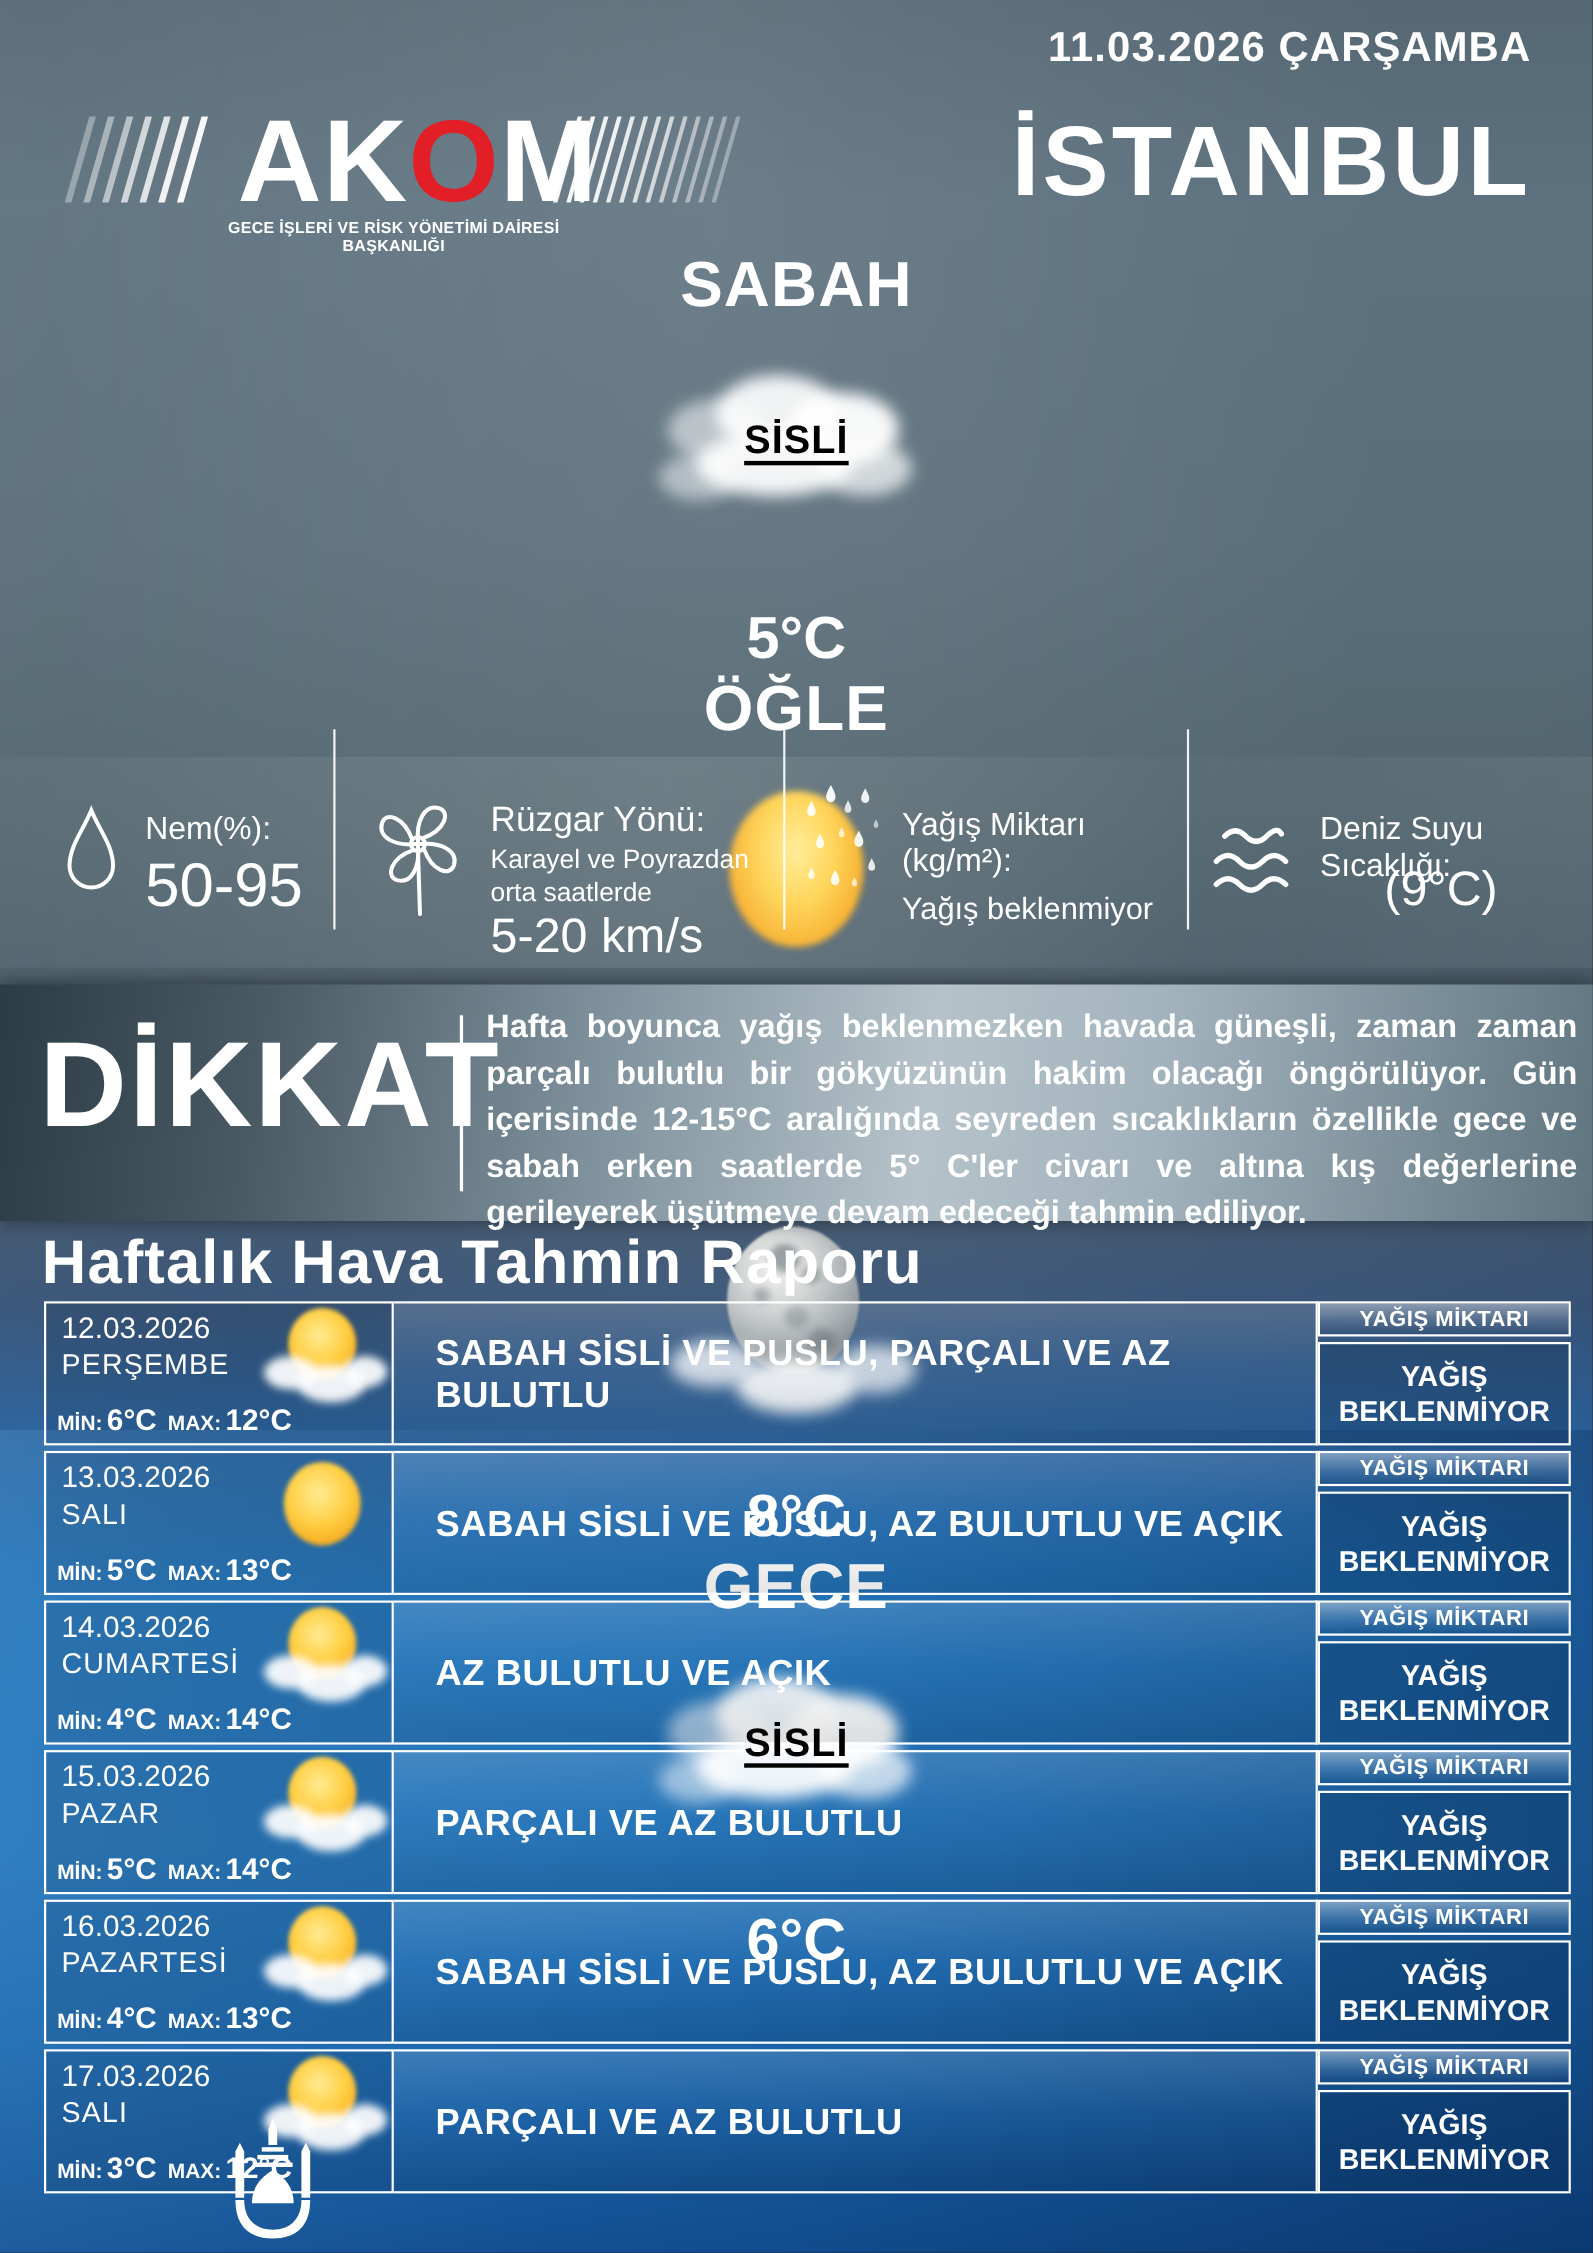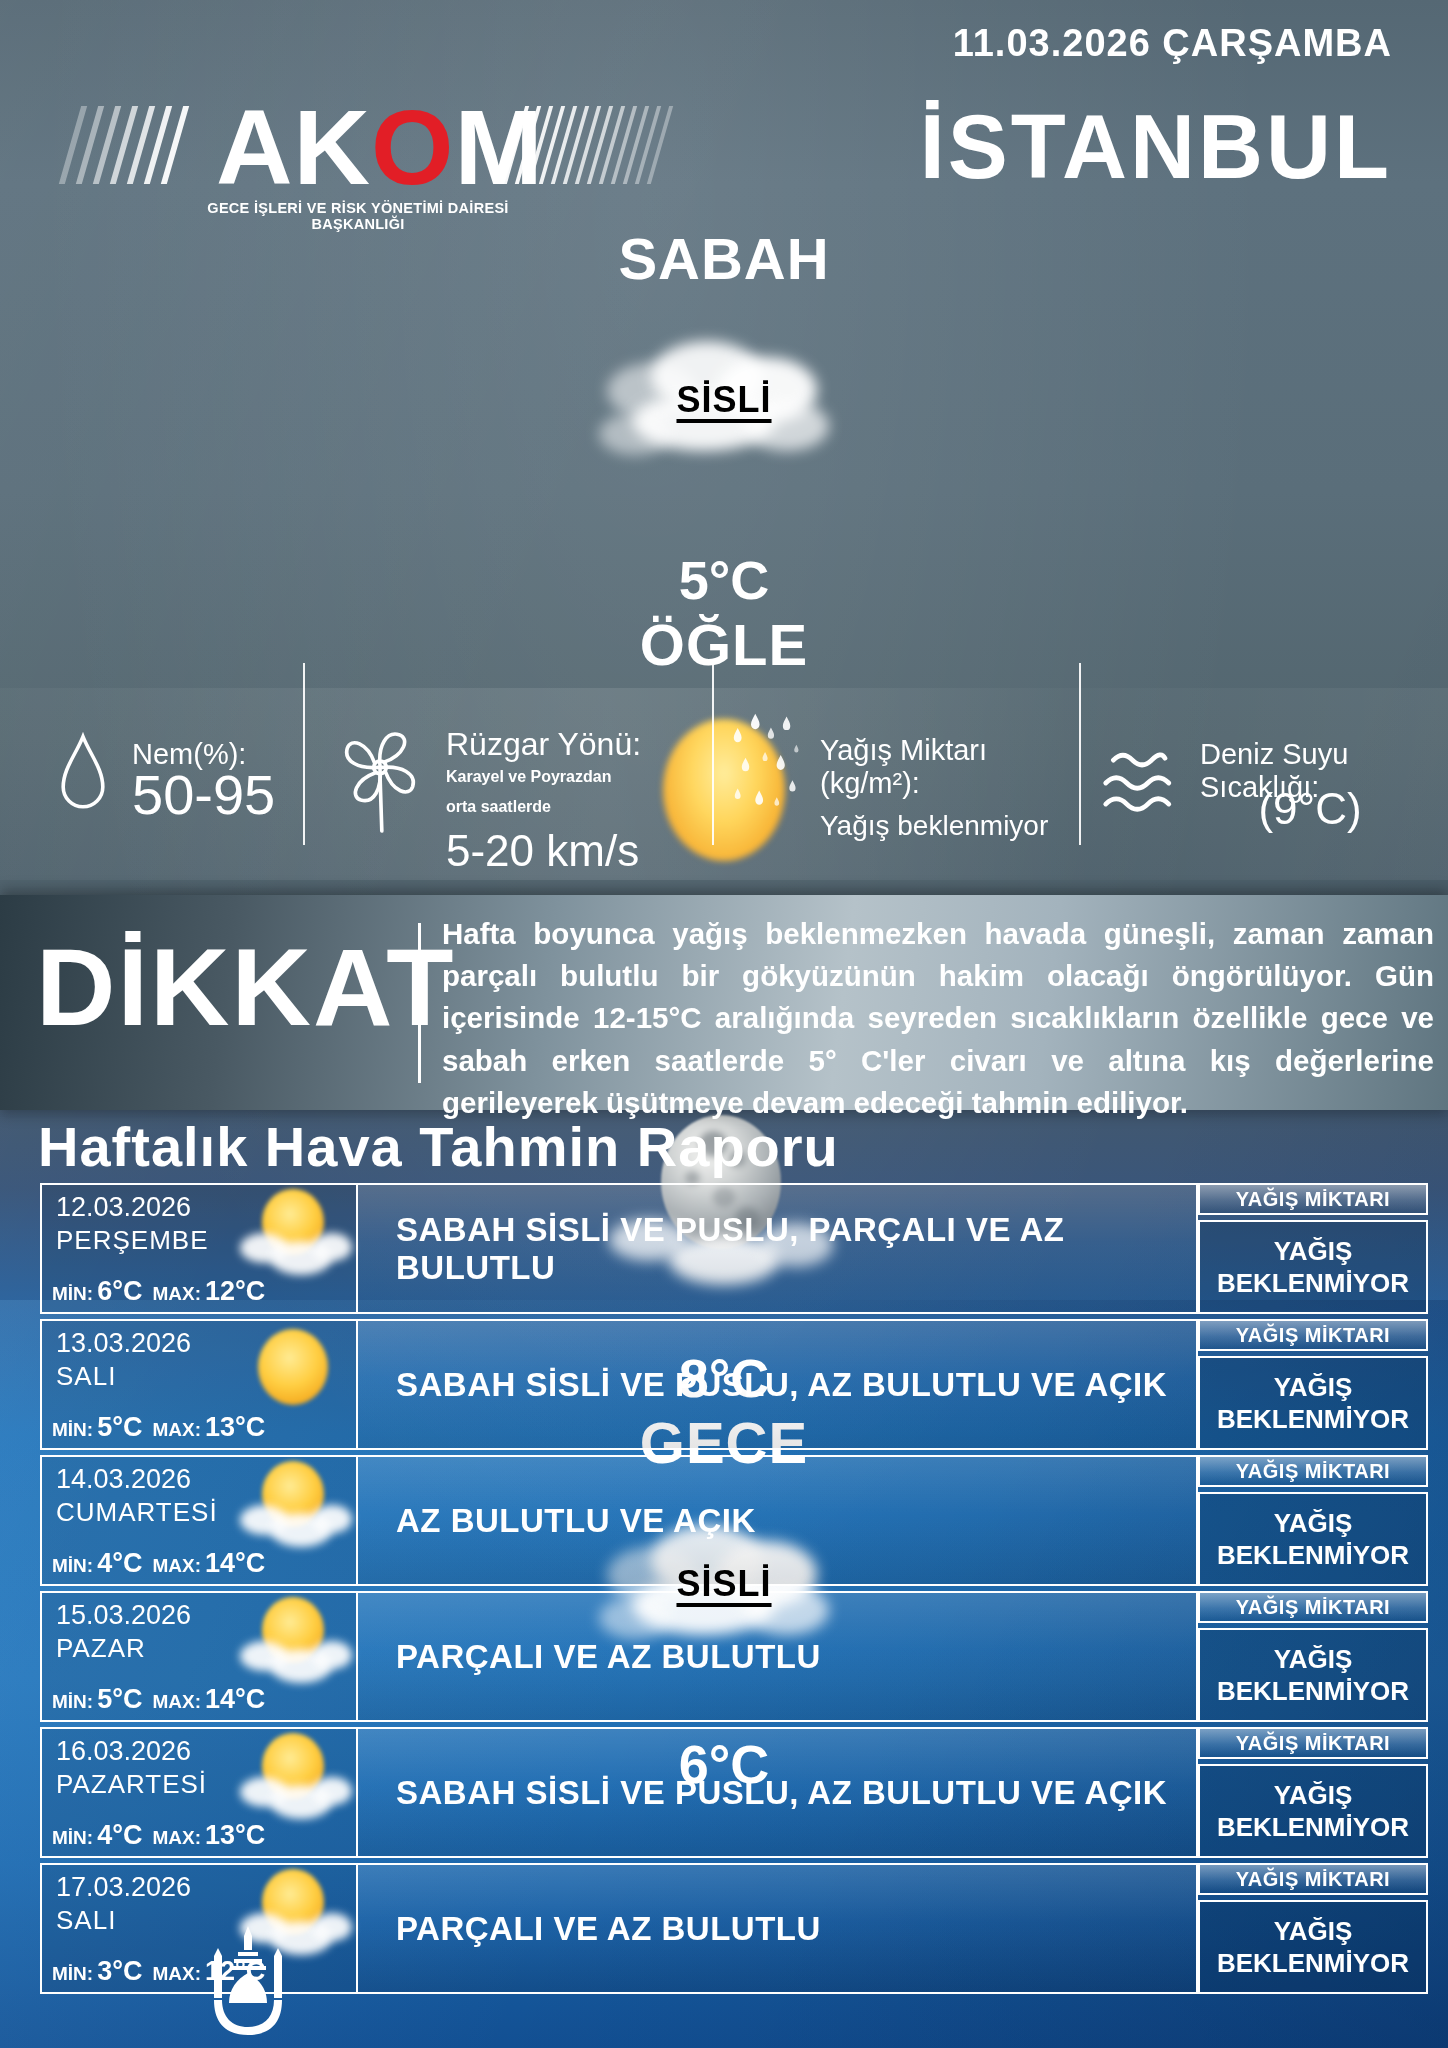--- a/index.html
+++ b/index.html
@@ -53,21 +53,21 @@
   .crater{position:absolute;border-radius:50%;background:rgba(60,70,80,.45);filter:blur(3px);}
 
   
   .stats{position:absolute;top:688px;left:0;width:1448px;height:192px;
     background:linear-gradient(90deg, rgba(255,255,255,.03), rgba(255,255,255,.10) 42%, rgba(255,255,255,.02) 75%, rgba(255,255,255,.06));}
   .sdiv{position:absolute;width:2px;background:rgba(255,255,255,.92);top:-25px;height:182px;}
   .stat{position:absolute;top:0;height:100%;}
   .stat .icon{position:absolute;}
   .s-label{font-size:29px;font-weight:normal;}
   .s-big{font-size:56px;font-weight:normal;}
-  .s-mid{font-size:16px;font-weight:bold;}
+  .s-mid{font-size:24px;font-weight:normal;}
   .s-val{font-size:44px;font-weight:normal;}
 
   
   .warnband{position:absolute;top:895px;left:0;width:1448px;height:215px;
     background:linear-gradient(97deg, #2c3c45 0%, #495963 16%, #7f929d 38%, #b5c2c9 58%, #a3b3bd 72%, #5f7580 100%);
     box-shadow:0 -6px 12px rgba(0,0,0,.25), 0 6px 12px rgba(0,0,0,.2);}
   .warn-title{position:absolute;left:36px;top:28px;font-size:110px;letter-spacing:2px;}
   .warn-line{position:absolute;left:418px;top:28px;width:3px;height:160px;background:#fff;}
   .warn-text{position:absolute;left:442px;top:18px;width:992px;font-size:29.5px;line-height:1.43;text-align:justify;}
 
@@ -203,21 +203,21 @@
   <div class="stats">
     <div class="sdiv" style="left:303px"></div>
     <div class="sdiv" style="left:712px"></div>
     <div class="sdiv" style="left:1079px"></div>
 
     <div class="stat" style="left:56px;width:240px">
       <svg class="icon" style="left:0;top:44px" width="54" height="92" viewBox="0 0 60 100">
         <path d="M30 4 C22 24 8 40 8 60 a22 22 0 0 0 44 0 C52 40 38 24 30 4 Z" fill="none" stroke="#fff" stroke-width="4"></path>
       </svg>
       <div class="s-label" style="position:absolute;left:76px;top:50px">Nem(%):</div>
-      <div class="s-big" style="position:absolute;left:76px;top:74px">50-95</div>
+      <div class="s-big" style="position:absolute;left:76px;top:84px">50-95</div>
     </div>
 
     <div class="stat" style="left:330px;width:375px">
       <svg class="icon" style="left:0;top:32px" width="100" height="122" viewBox="0 0 110 130">
         <g fill="none" stroke="#fff" stroke-width="4" stroke-linejoin="round" stroke-linecap="round">
           <path d="M55 48 C53 26 62 10 76 14 C88 18 82 36 60 44"></path>
           <path d="M55 48 C53 26 62 10 76 14 C88 18 82 36 60 44" transform="rotate(90 55 50)"></path>
           <path d="M55 48 C53 26 62 10 76 14 C88 18 82 36 60 44" transform="rotate(180 55 50)"></path>
           <path d="M55 48 C53 26 62 10 76 14 C88 18 82 36 60 44" transform="rotate(270 55 50)"></path>
           <circle cx="55" cy="50" r="7"></circle>

